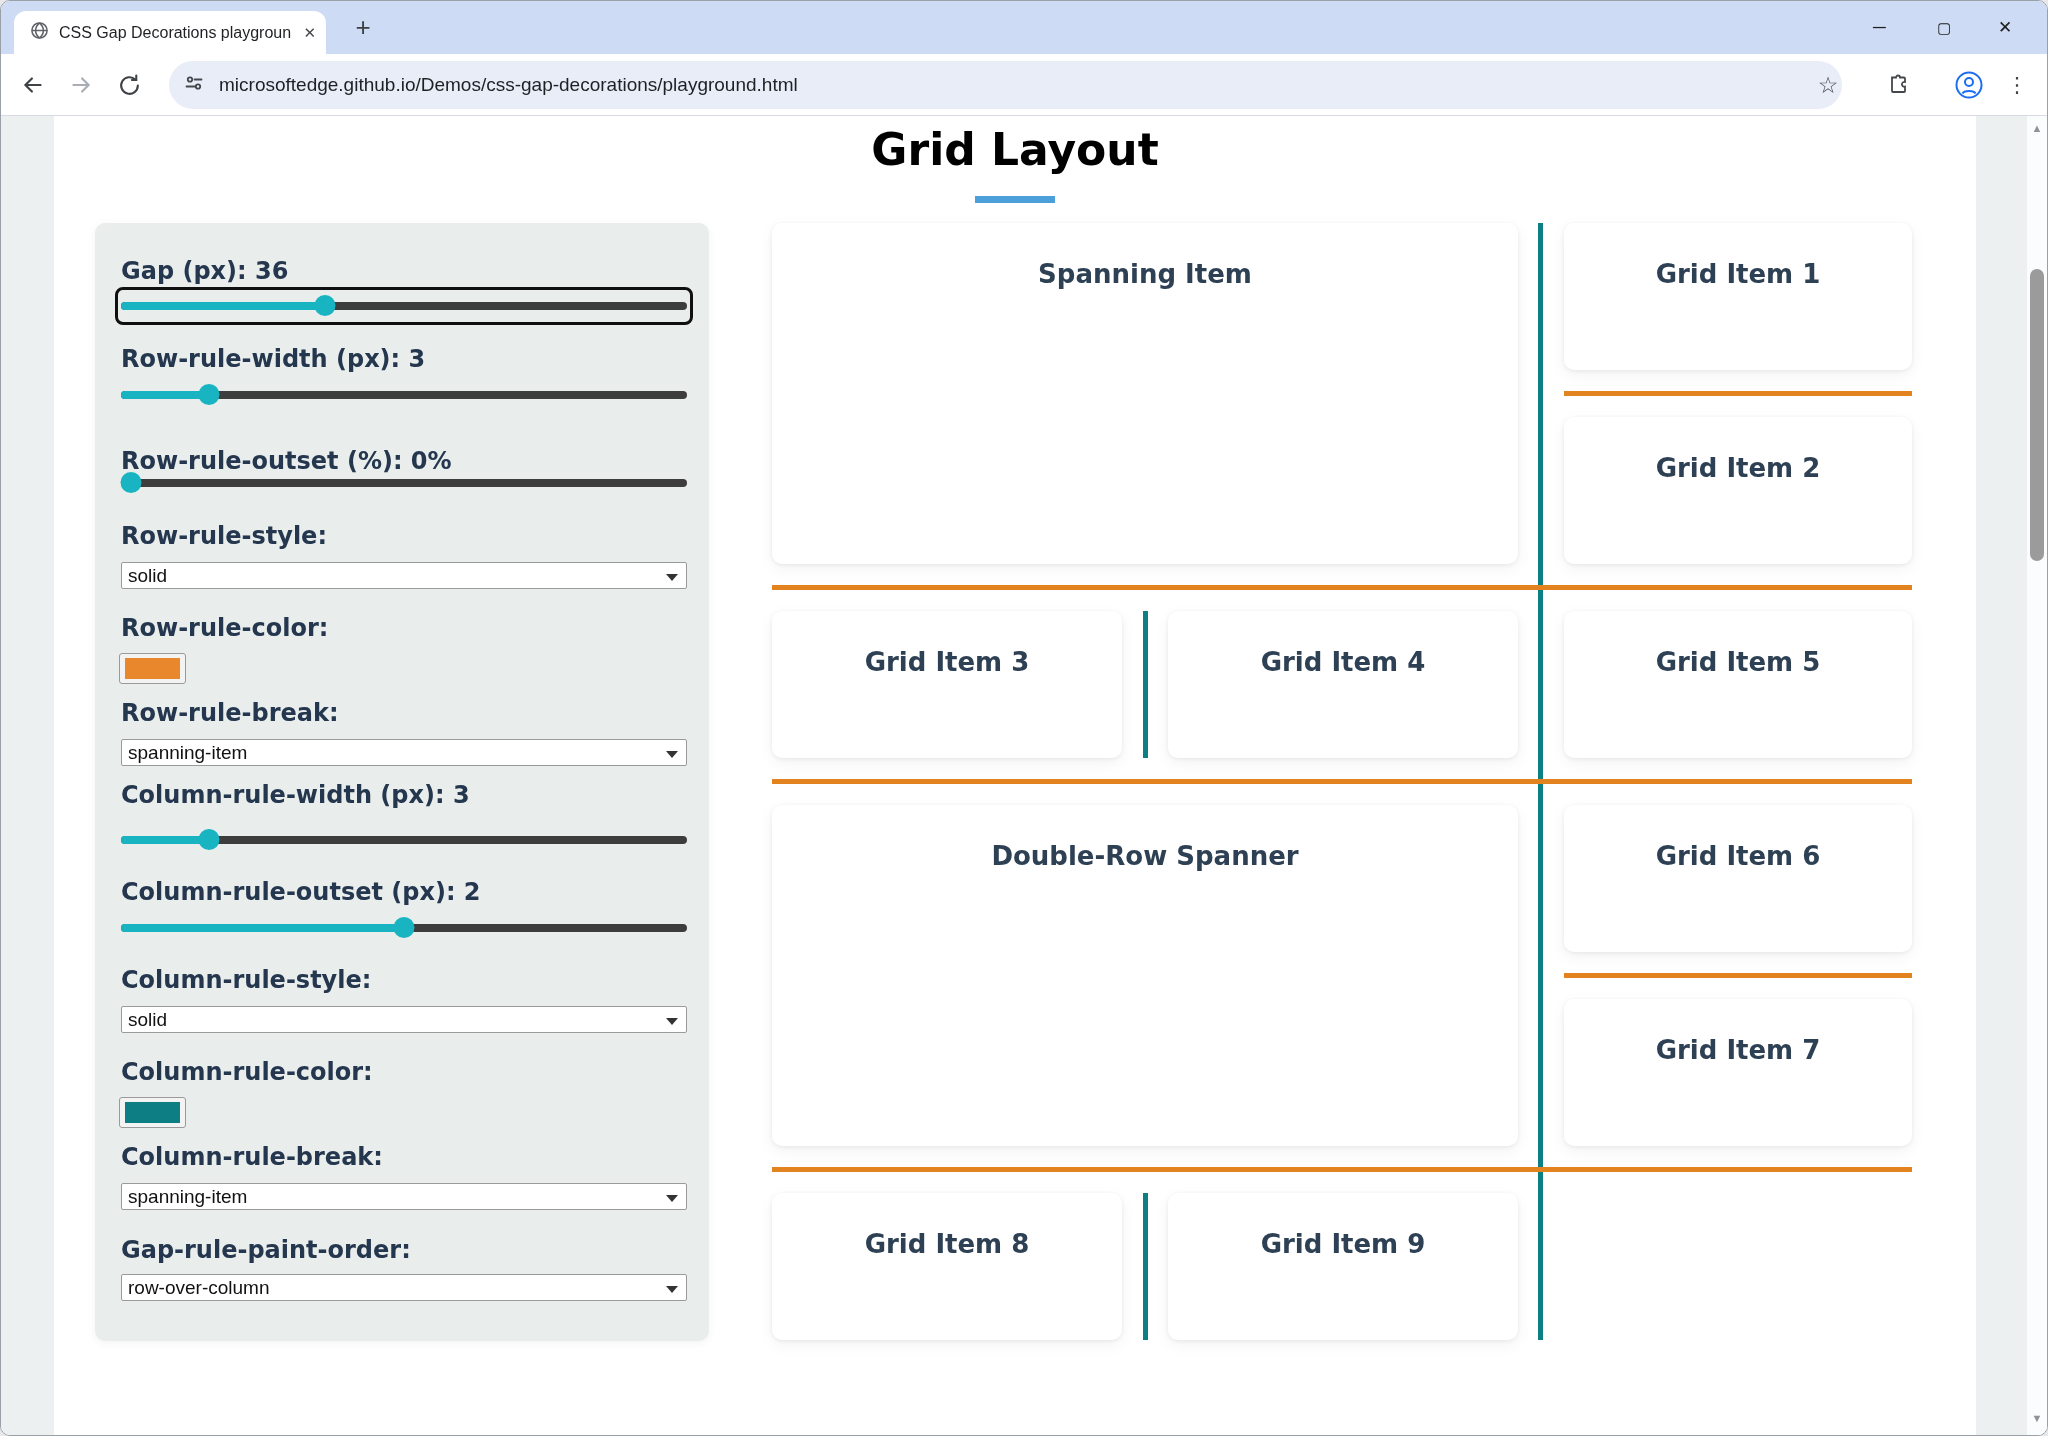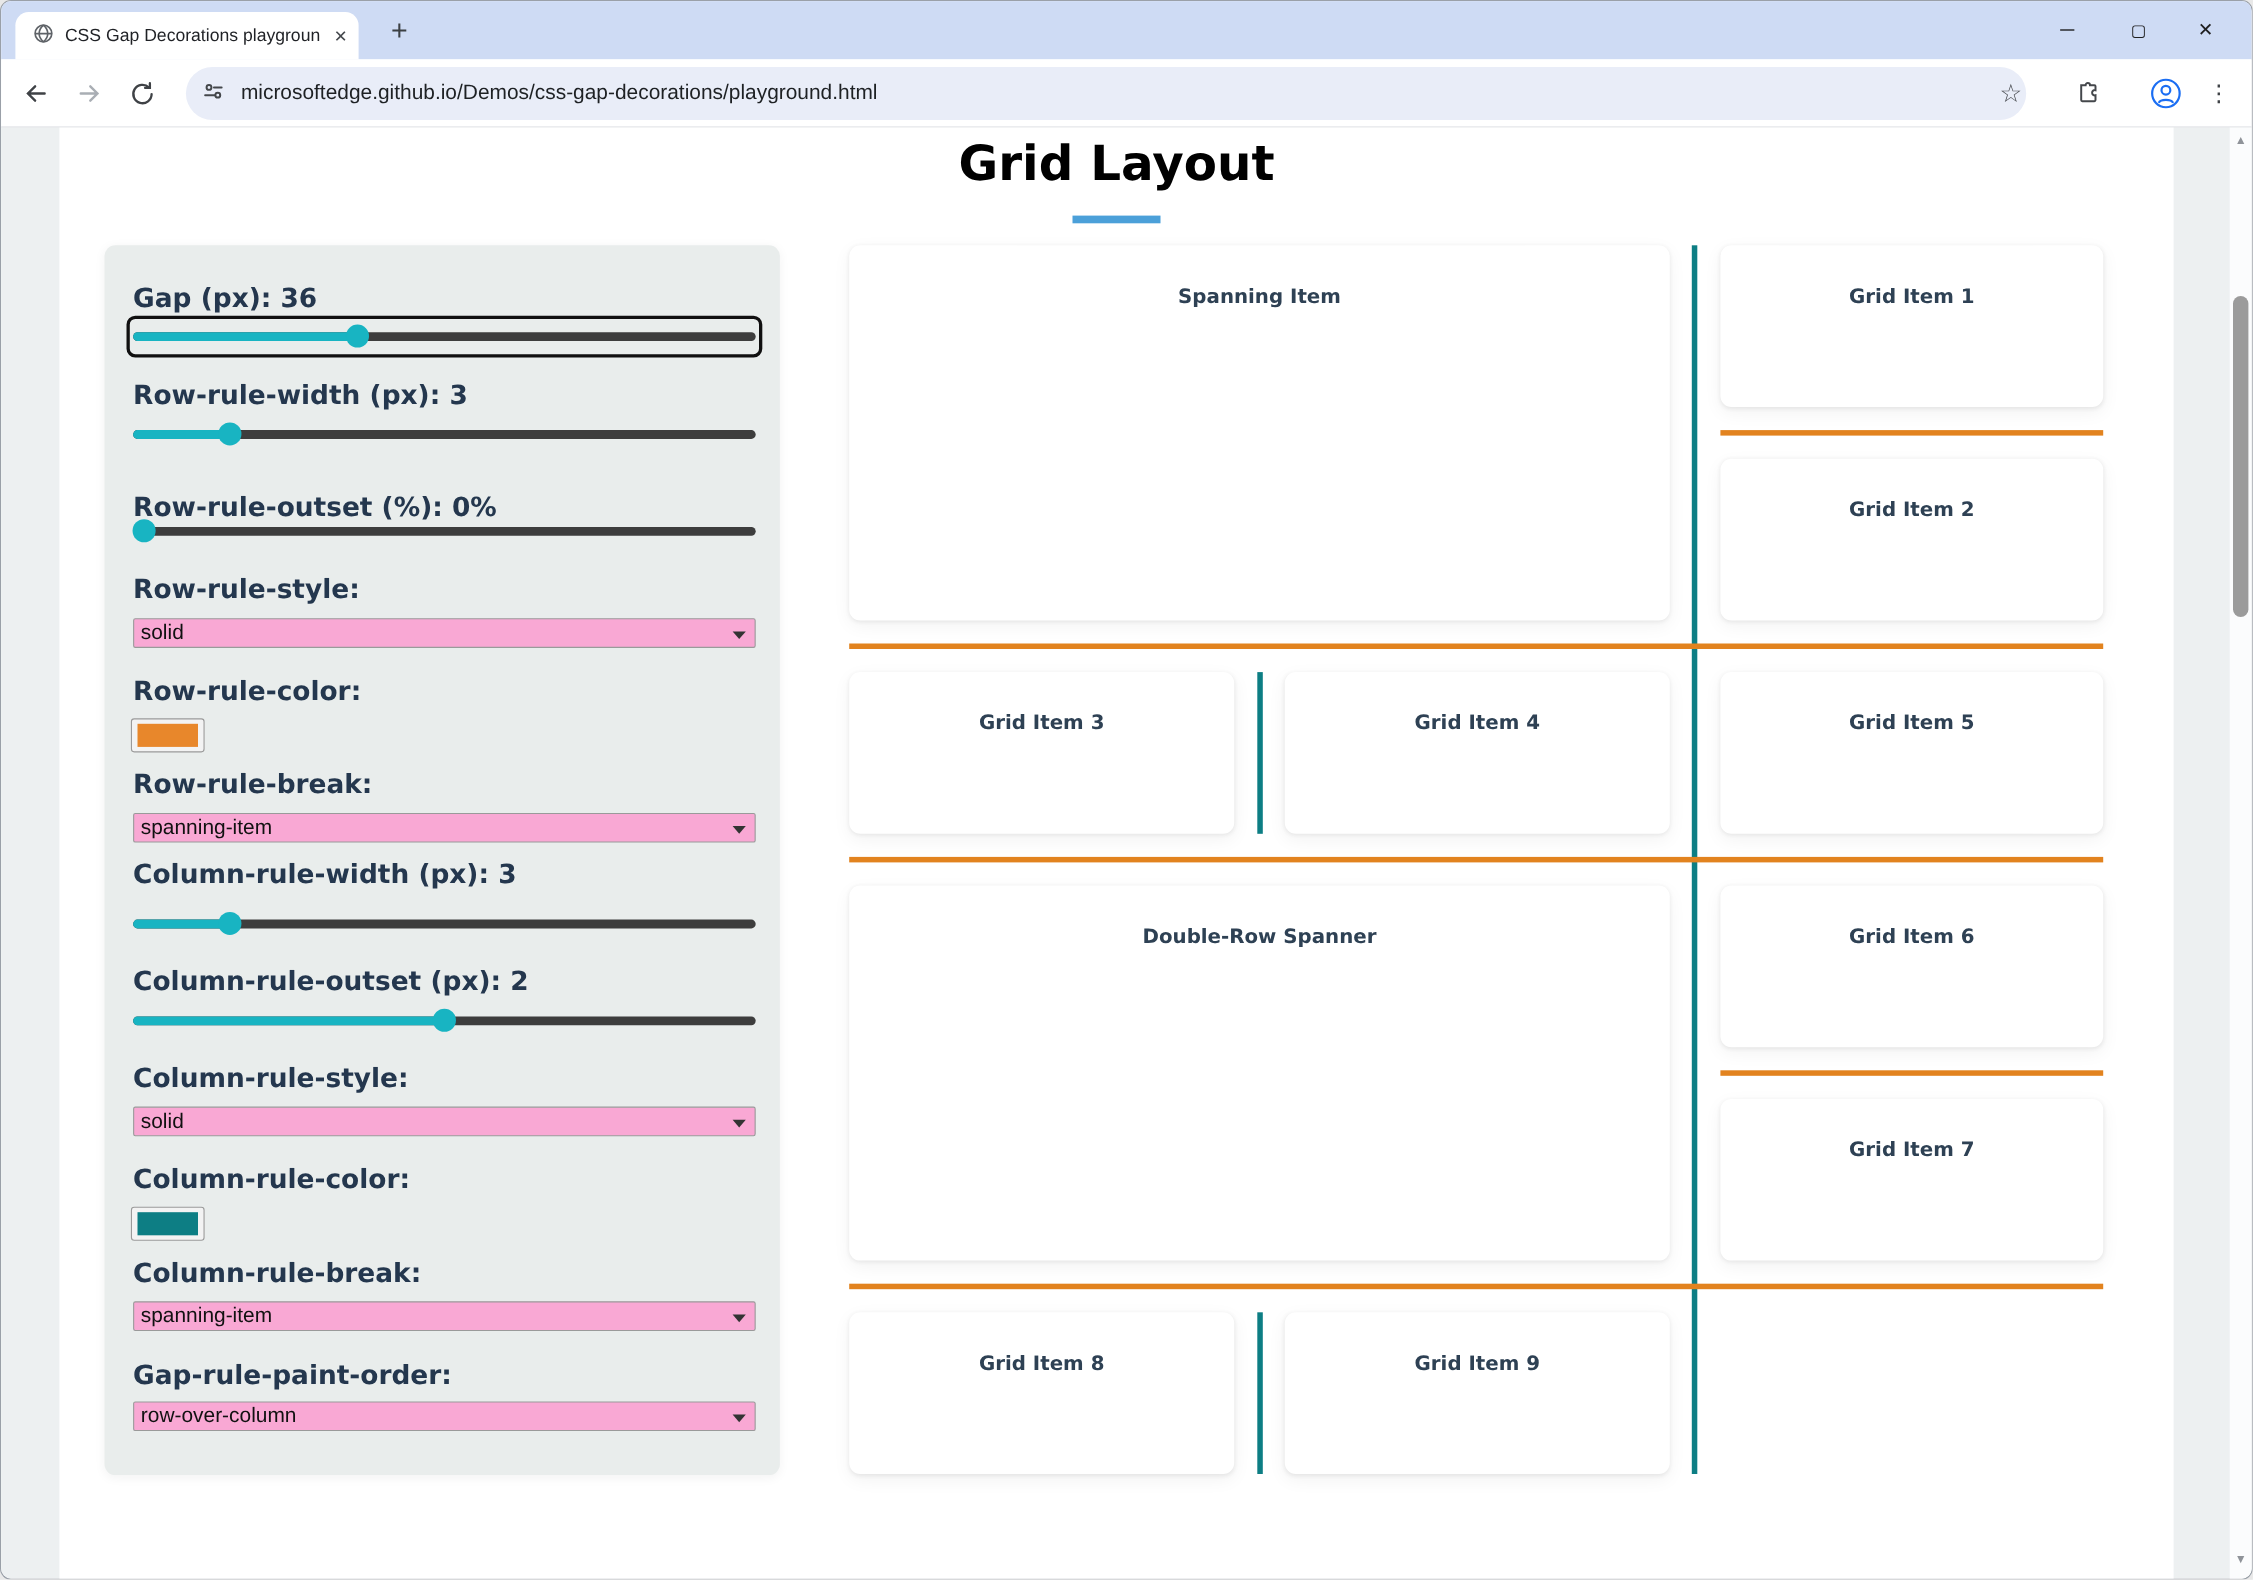--- a/index.html
+++ b/index.html
@@ -34,32 +34,32 @@
   .title-underline{position:absolute;left:921px;top:80px;width:80px;height:7px;background:#4ba0d9;}
   
   .panel{position:absolute;left:41px;top:107px;width:614px;height:1118px;background:#e9edec;border-radius:10px;
          box-shadow:0 2px 10px rgba(0,0,0,0.05);font-family:"DejaVu Sans",sans-serif;}
   .plabel{position:absolute;left:26px;font-weight:bold;font-size:24px;color:#24374e;white-space:nowrap;}
   .slider{position:absolute;left:26px;width:566px;height:26px;}
   .slider.focused{outline:3px solid #101010;outline-offset:3px;border-radius:2px;}
   .track{position:absolute;left:0;top:9px;width:100%;height:8px;border-radius:4px;background:#3d3d3d;}
   .fill{position:absolute;left:0;top:9px;height:8px;border-radius:4px;width:var(--pct);}
   .thumb{position:absolute;top:2px;left:var(--pct);width:21px;height:21px;border-radius:50%;transform:translateX(-50%);}
-  .select{position:absolute;left:26px;width:566px;height:27px;background:#f9a8d4;border:1px solid #9a9a9a;border-radius:2px;
+  .select{position:absolute;left:26px;width:566px;height:27px;background:#ffffff;border:1px solid #9a9a9a;border-radius:2px;
           font-family:"Liberation Sans",sans-serif;font-size:19px;color:#111;display:flex;align-items:center;
           padding-left:6px;box-sizing:border-box;}
   .select .arrow{position:absolute;right:8px;top:11px;width:0;height:0;border-left:6px solid transparent;
           border-right:6px solid transparent;border-top:7px solid #333;}
   .colorin{position:absolute;left:24px;width:67px;height:31px;background:#f3f3f3;border:1px solid #9a9a9a;
            border-radius:3px;box-sizing:border-box;padding:4px 5px;}
   .colorin .swatch{width:100%;height:100%;}
   
   .grid{position:absolute;left:718px;top:107px;width:1140px;height:1117px;font-family:"DejaVu Sans",sans-serif;}
   .card{position:absolute;background:#fff;border-radius:10px;display:flex;justify-content:center;
-        padding-top:36px;box-sizing:border-box;font-weight:bold;font-size:18px;color:#2e4154;
+        padding-top:36px;box-sizing:border-box;font-weight:bold;font-size:26px;color:#2e4154;
         box-shadow:0 1px 4px rgba(0,0,0,.07),0 5px 16px rgba(0,0,0,.05);}
   .c-sp{left:0;top:0;width:746px;height:341px;}
   .c-1{left:792px;top:0;width:348px;height:147px;}
   .c-2{left:792px;top:194px;width:348px;height:147px;}
   .c-3{left:0;top:388px;width:350px;height:147px;}
   .c-4{left:396px;top:388px;width:350px;height:147px;}
   .c-5{left:792px;top:388px;width:348px;height:147px;}
   .c-d{left:0;top:582px;width:746px;height:341px;}
   .c-6{left:792px;top:582px;width:348px;height:147px;}
   .c-7{left:792px;top:776px;width:348px;height:147px;}

